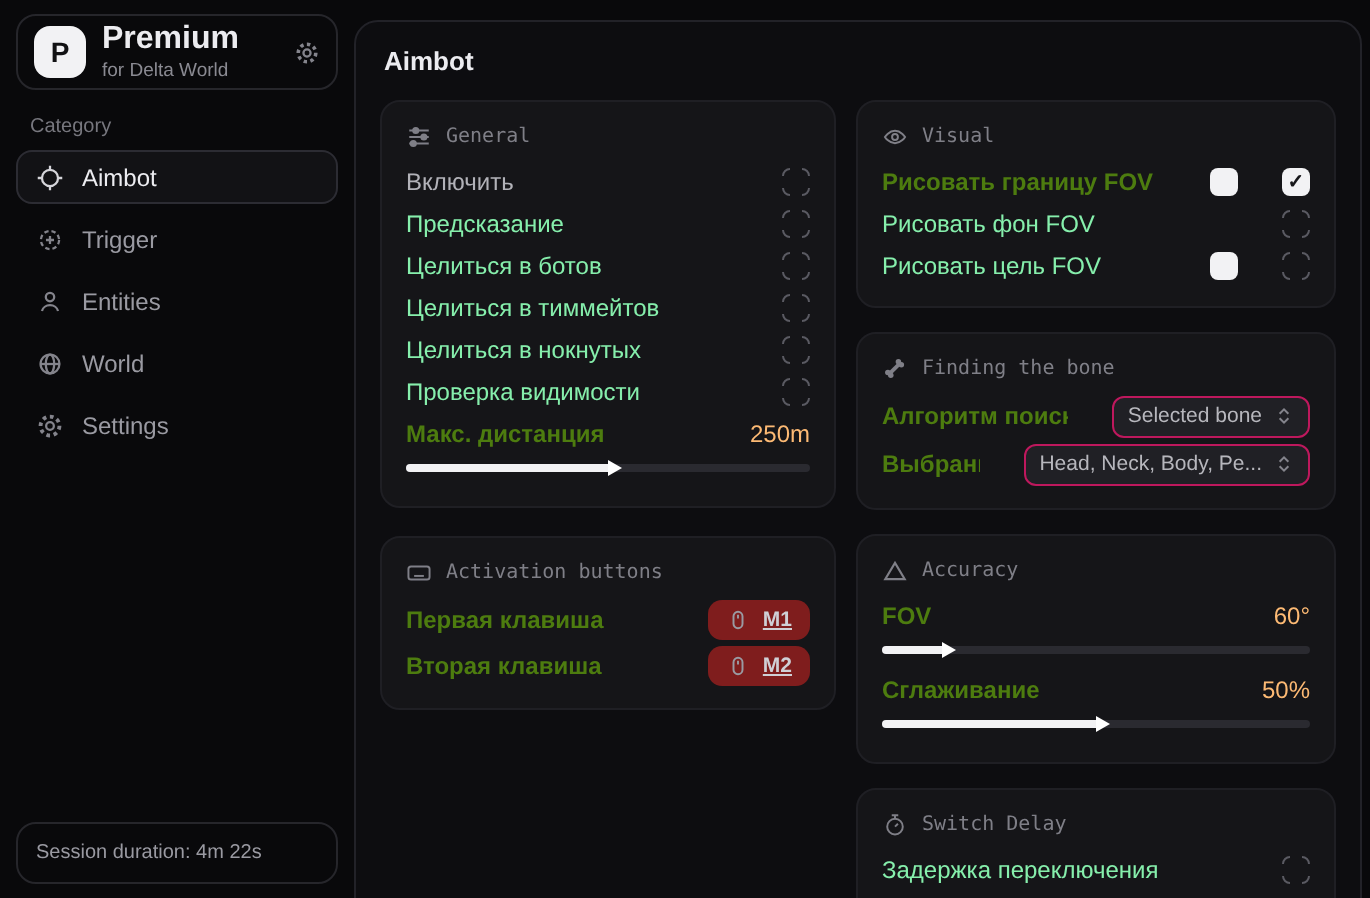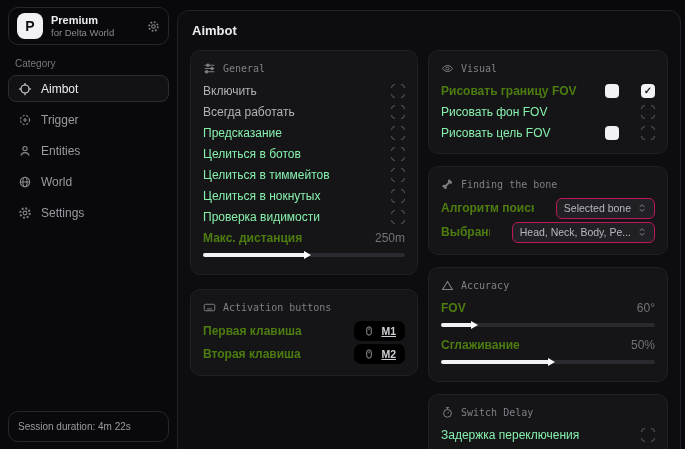--- a/index.html
+++ b/index.html
@@ -8,21 +8,21 @@
   .icon{display:inline-flex;flex:none;line-height:0;}
 
   
   .sidebar{position:absolute;left:0;top:0;width:177px;height:449px;padding:7px 8px;
            box-sizing:border-box;display:flex;flex-direction:column;}
   .brand-card{display:flex;align-items:center;gap:8px;border:1px solid #26262b;border-radius:10px;
               padding:5px 8px;height:38px;box-sizing:border-box;flex:none;}
   .logo{width:26px;height:26px;border-radius:8px;background:#f2f2f4;color:#121214;font-weight:700;
         display:flex;align-items:center;justify-content:center;font-size:14px;flex:none;}
   .brand-text{min-width:0;}
-  .brand-title{font-size:11px;font-weight:700;color:#ececf0;}
+  .brand-title{font-size:16px;font-weight:700;color:#ececf0;}
   .brand-sub{font-size:9.5px;color:#8a8a92;margin-top:1px;white-space:nowrap;}
   .brand-gear{margin-left:auto;color:#84848c;cursor:pointer;}
   .category{font-size:10px;color:#77777e;margin:13px 0 6px 7px;}
   .nav-item{display:flex;align-items:center;gap:9px;height:25px;padding:0 9px;border-radius:8px;
             border:1px solid transparent;color:#9a9aa2;font-size:12px;margin-bottom:4px;cursor:pointer;}
   .nav-item .icon{color:#84848c;}
   .nav-item.active{border-color:#2c2c33;background:#121215;color:#ececf0;}
   .nav-item.active .icon{color:#d5d5da;}
   .session-card{border:1px solid #26262b;border-radius:10px;padding:9px 9px;font-size:10px;
                 color:#9a9aa2;margin-top:auto;flex:none;}
@@ -38,21 +38,21 @@
   .card{background:#151518;border:1px solid #1f1f24;border-radius:10px;padding:10px 12px;box-sizing:border-box;width:100%;}
   .sec-head{display:flex;align-items:center;gap:7px;font-family:"DejaVu Sans Mono",monospace;
             font-size:10px;color:#7f7f87;margin:1px 0 5px;}
   .sec-head .icon{color:#7f7f87;}
 
   .row{display:flex;align-items:center;min-height:21px;gap:22px;}
   .lbl{flex:1;font-size:12px;white-space:nowrap;overflow:hidden;min-width:0;}
   .bright{color:#4d7c0f;font-weight:700;}
   .mid{color:#b2b2b8;}
   .dim{color:#86efac;}
-  .val{font-size:12px;color:#737373;flex:none;}
+  .val{font-size:12px;color:#fdba74;flex:none;}
 
   .cb{width:14px;height:14px;border-radius:4px;position:relative;flex:none;cursor:pointer;box-sizing:border-box;}
   .cb.unchecked{border:1.5px solid #5a5a62;}
   .cb.unchecked::before{content:"";position:absolute;left:3px;right:3px;top:-3px;bottom:-3px;background:#151518;}
   .cb.unchecked::after{content:"";position:absolute;top:3px;bottom:3px;left:-3px;right:-3px;background:#151518;}
   .cb.checked{background:#f2f2f4;}
   .cb.checked::before{content:"\2713";position:absolute;inset:0;display:flex;align-items:center;
                       justify-content:center;color:#17171a;font-size:10px;font-weight:700;}
   .swatch{width:14px;height:14px;border-radius:4px;background:#f2f2f4;flex:none;cursor:pointer;}
   .swatch.swatch-off{visibility:hidden;}
@@ -61,21 +61,21 @@
   .fill{position:absolute;left:0;top:0;height:4px;background:#f2f2f4;border-radius:2px;}
   .thumb{position:absolute;right:-5px;top:50%;transform:translateY(-50%);width:0;height:0;
          border-left:7px solid #ffffff;border-top:4.5px solid transparent;border-bottom:4.5px solid transparent;}
 
   .dd{display:flex;align-items:center;gap:6px;background:#202025;border:1px solid #be185d;border-radius:6px;
       height:21px;padding:0 7px;font-size:10.5px;color:#b7b7bd;font-family:"Liberation Sans",sans-serif;
       max-width:152px;cursor:pointer;flex:none;box-sizing:border-box;}
   .dd .dd-val{white-space:nowrap;overflow:hidden;max-width:116px;}
   .dd .icon{color:#84848c;}
 
-  .keybtn{display:flex;align-items:center;gap:6px;background:#000000;border:none;border-radius:7px;
+  .keybtn{display:flex;align-items:center;gap:6px;background:#7f1d1d;border:none;border-radius:7px;
           height:20px;padding:0 9px;font-size:10.5px;font-weight:700;color:#cfcfd5;cursor:pointer;
           font-family:"Liberation Sans",sans-serif;flex:none;text-decoration:underline;}
   .keybtn .icon{color:#9a9aa2;}
 </style>
 </head>
 <body>
 
 <div class="screen">
 
   <aside class="sidebar">
@@ -164,24 +164,20 @@
                   <circle cx="6" cy="4" r="1.6"></circle>
                   <circle cx="11" cy="8" r="1.6"></circle>
                   <circle cx="4.5" cy="12" r="1.6"></circle>
               </svg>
             </span>
             <span>General</span>
           </div>
 
           <div class="row">
             <span class="lbl mid">Включить</span>
-            <span class="cb unchecked"></span>
-          </div>
-          <div class="row">
-            <span class="lbl mid">Всегда работать</span>
             <span class="cb unchecked"></span>
           </div>
           <div class="row">
             <span class="lbl dim">Предсказание</span>
             <span class="cb unchecked"></span>
           </div>
           <div class="row">
             <span class="lbl dim">Целиться в ботов</span>
             <span class="cb unchecked"></span>
           </div>

